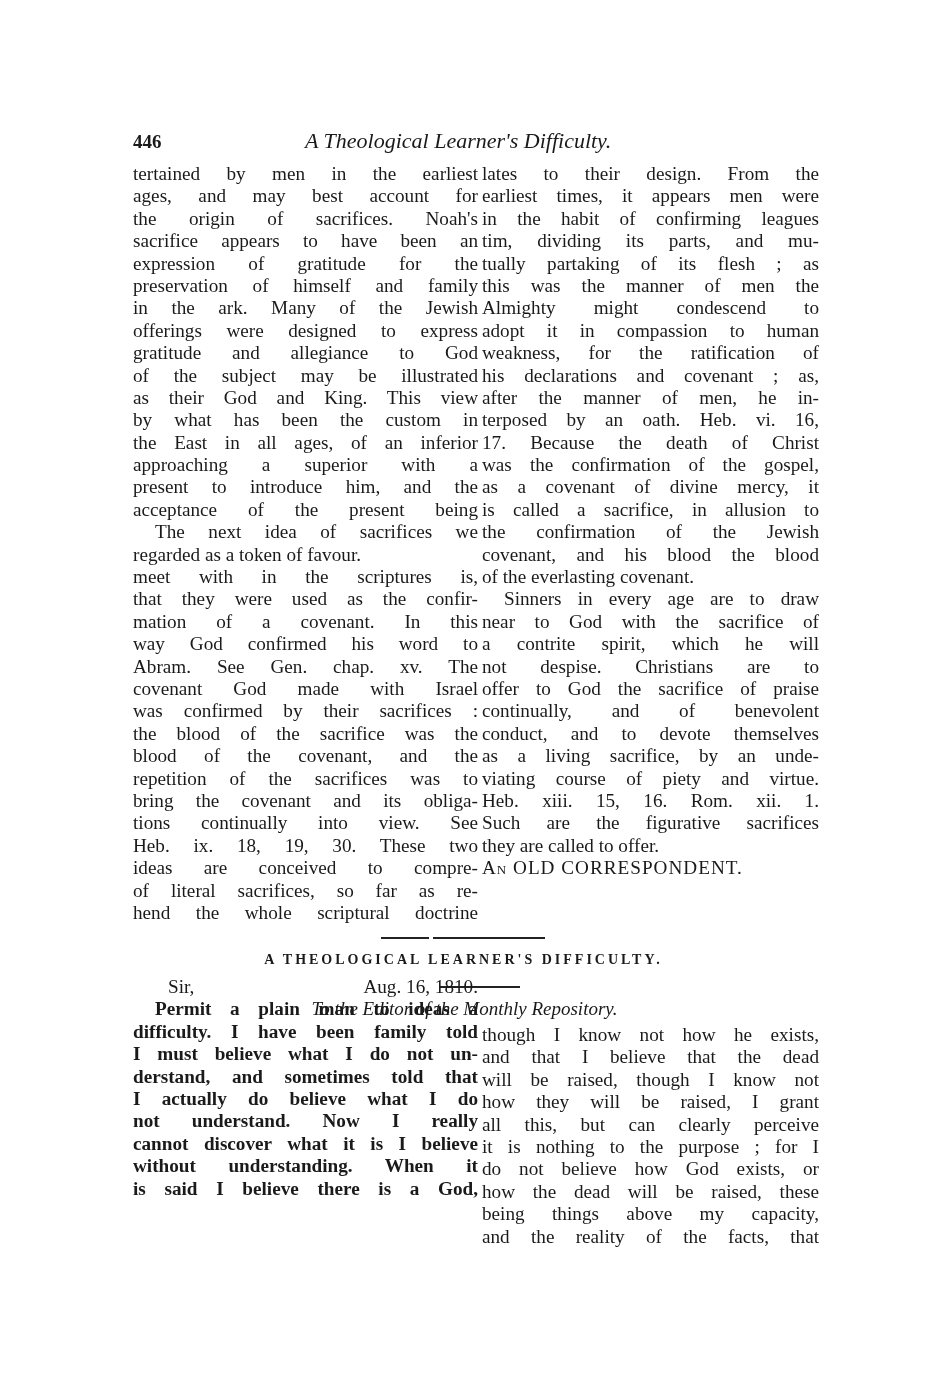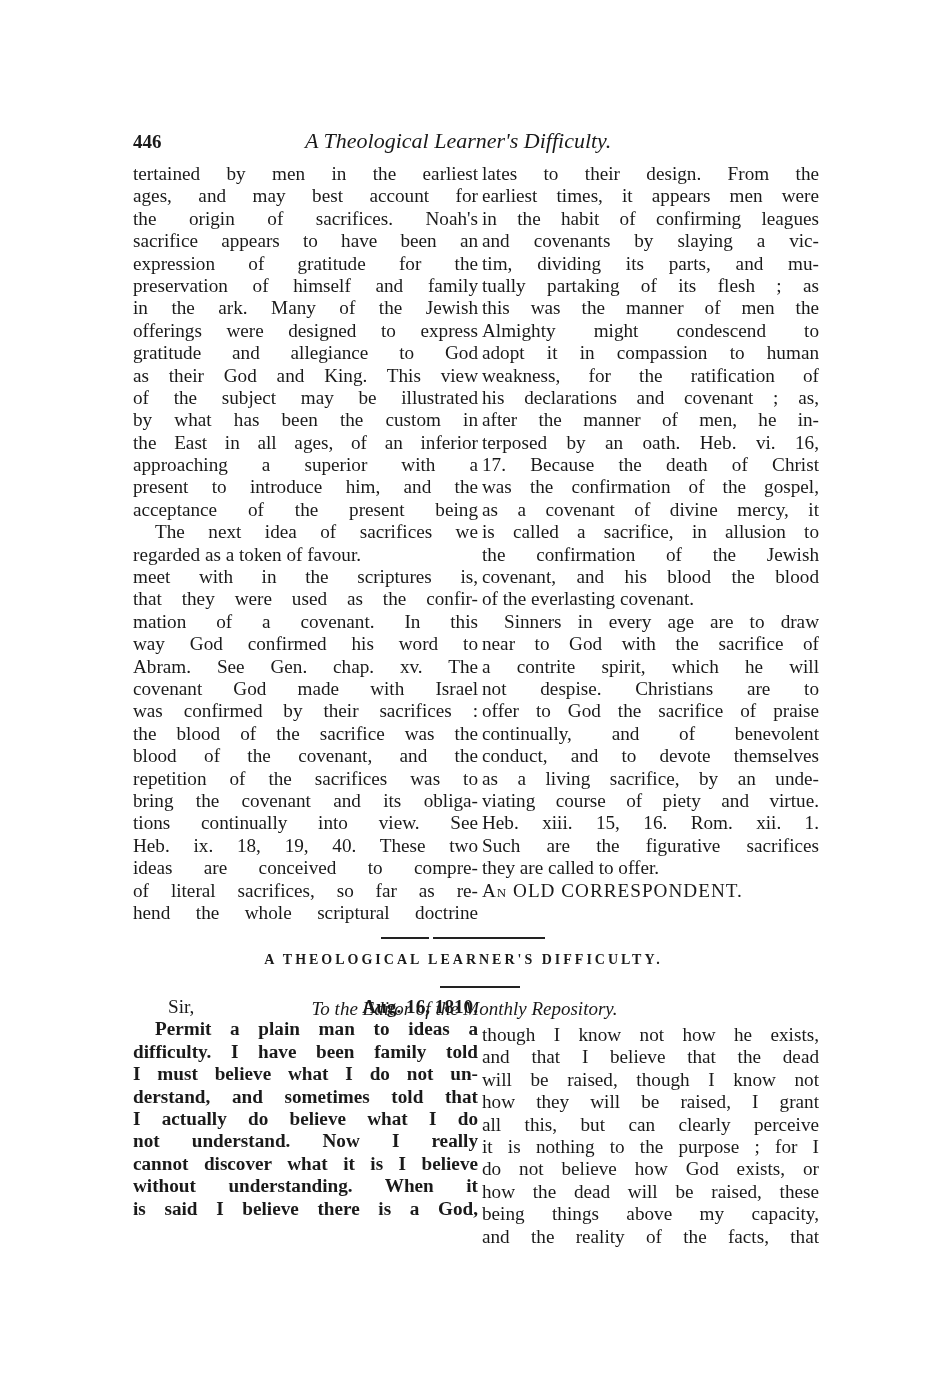--- a/index.html
+++ b/index.html
@@ -31,52 +31,51 @@
 <div class="col col-left" style="top:163px;">
   <span class="line">tertained by men in the earliest</span>
   <span class="line">ages, and may best account for</span>
   <span class="line">the origin of sacrifices.  Noah's</span>
   <span class="line">sacrifice appears to have been an</span>
   <span class="line">expression of gratitude for the</span>
   <span class="line">preservation of himself and family</span>
   <span class="line">in the ark.  Many of the Jewish</span>
   <span class="line">offerings were designed to express</span>
   <span class="line">gratitude and allegiance to God</span>
+  <span class="line">of the subject may be illustrated</span>
   <span class="line">as their God and King.  This view</span>
-  <span class="line">of the subject may be illustrated</span>
   <span class="line">by what has been the custom in</span>
   <span class="line">the East in all ages, of an inferior</span>
   <span class="line">approaching a superior with a</span>
   <span class="line">present to introduce him, and the</span>
   <span class="line">acceptance of the present being</span>
   <span class="line indent">The next idea of sacrifices we</span>
   <span class="line last">regarded as a token of favour.</span>
   <span class="line">meet with in the scriptures is,</span>
   <span class="line">that they were used as the confir-</span>
   <span class="line">mation of a covenant.  In this</span>
   <span class="line">way God confirmed his word to</span>
   <span class="line">Abram.  See Gen. chap. xv.  The</span>
   <span class="line">covenant God made with Israel</span>
   <span class="line">was confirmed by their sacrifices :</span>
   <span class="line">the blood of the sacrifice was the</span>
   <span class="line">blood of the covenant, and the</span>
   <span class="line">repetition of the sacrifices was to</span>
   <span class="line">bring the covenant and its obliga-</span>
   <span class="line">tions continually into view.  See</span>
-  <span class="line">Heb. ix. 18, 19, 40.  These two</span>
+  <span class="line">Heb. ix. 18, 19, 30.  These two</span>
   <span class="line">ideas are conceived to compre-</span>
   <span class="line">of literal sacrifices, so far as re-</span>
   <span class="line">hend the whole scriptural doctrine</span>
 </div>
 
 <div class="col col-right" style="top:163px;">
   <span class="line">lates to their design.  From the</span>
   <span class="line">earliest times, it appears men were</span>
   <span class="line">in the habit of confirming leagues</span>
-  <span class="line">and covenants by slaying a vic-</span>
   <span class="line">tim, dividing its parts, and mu-</span>
   <span class="line">tually partaking of its flesh ; as</span>
   <span class="line">this was the manner of men the</span>
   <span class="line">Almighty might condescend to</span>
   <span class="line">adopt it in compassion to human</span>
   <span class="line">weakness, for the ratification of</span>
   <span class="line">his declarations and covenant ; as,</span>
   <span class="line">after the manner of men, he in-</span>
   <span class="line">terposed by an oath.  Heb. vi. 16,</span>
   <span class="line">17.   Because the death of Christ</span>
@@ -100,24 +99,24 @@
   <span class="line last">they are called to offer.</span>
   <span class="line last sig">An OLD CORRESPONDENT.</span>
 </div>
 
 <div class="rule" style="left:381px; top:937px; width:48px;"></div>
 <div class="rule" style="left:433px; top:937px; width:112px;"></div>
 <div class="section-title">A THEOLOGICAL LEARNER'S DIFFICULTY.</div>
 <div class="rule" style="left:440px; top:986px; width:80px;"></div>
 <div class="subtitle">To the Editor of the Monthly Repository.</div>
 
-<div class="col col-left" style="top:996px;">
+<div class="col col-left" style="top:976px;">
   <span class="line" style="text-align:left; text-align-last:left; position:relative;">
     <span style="position:absolute; left:35px;">Sir,</span>
-    <span style="position:absolute; right:0; font-weight:bold;margin-left:36px;">Aug. 16, 1810.</span>
+    <span style="position:absolute; right:0; font-weight:normal;margin-left:36px;">Aug. 16, 1810.</span>
   </span>
   <span class="line indent bold">Permit a plain man to ideas a</span>
   <span class="line bold">difficulty.  I have been family told</span>
   <span class="line bold">I must believe what I do not un-</span>
   <span class="line bold">derstand, and sometimes told that</span>
   <span class="line bold">I actually do believe what I do</span>
   <span class="line bold">not understand.   Now I really</span>
   <span class="line bold">cannot discover what it is I believe</span>
   <span class="line bold">without understanding.  When it</span>
   <span class="line bold">is said I believe there is a God,</span>

